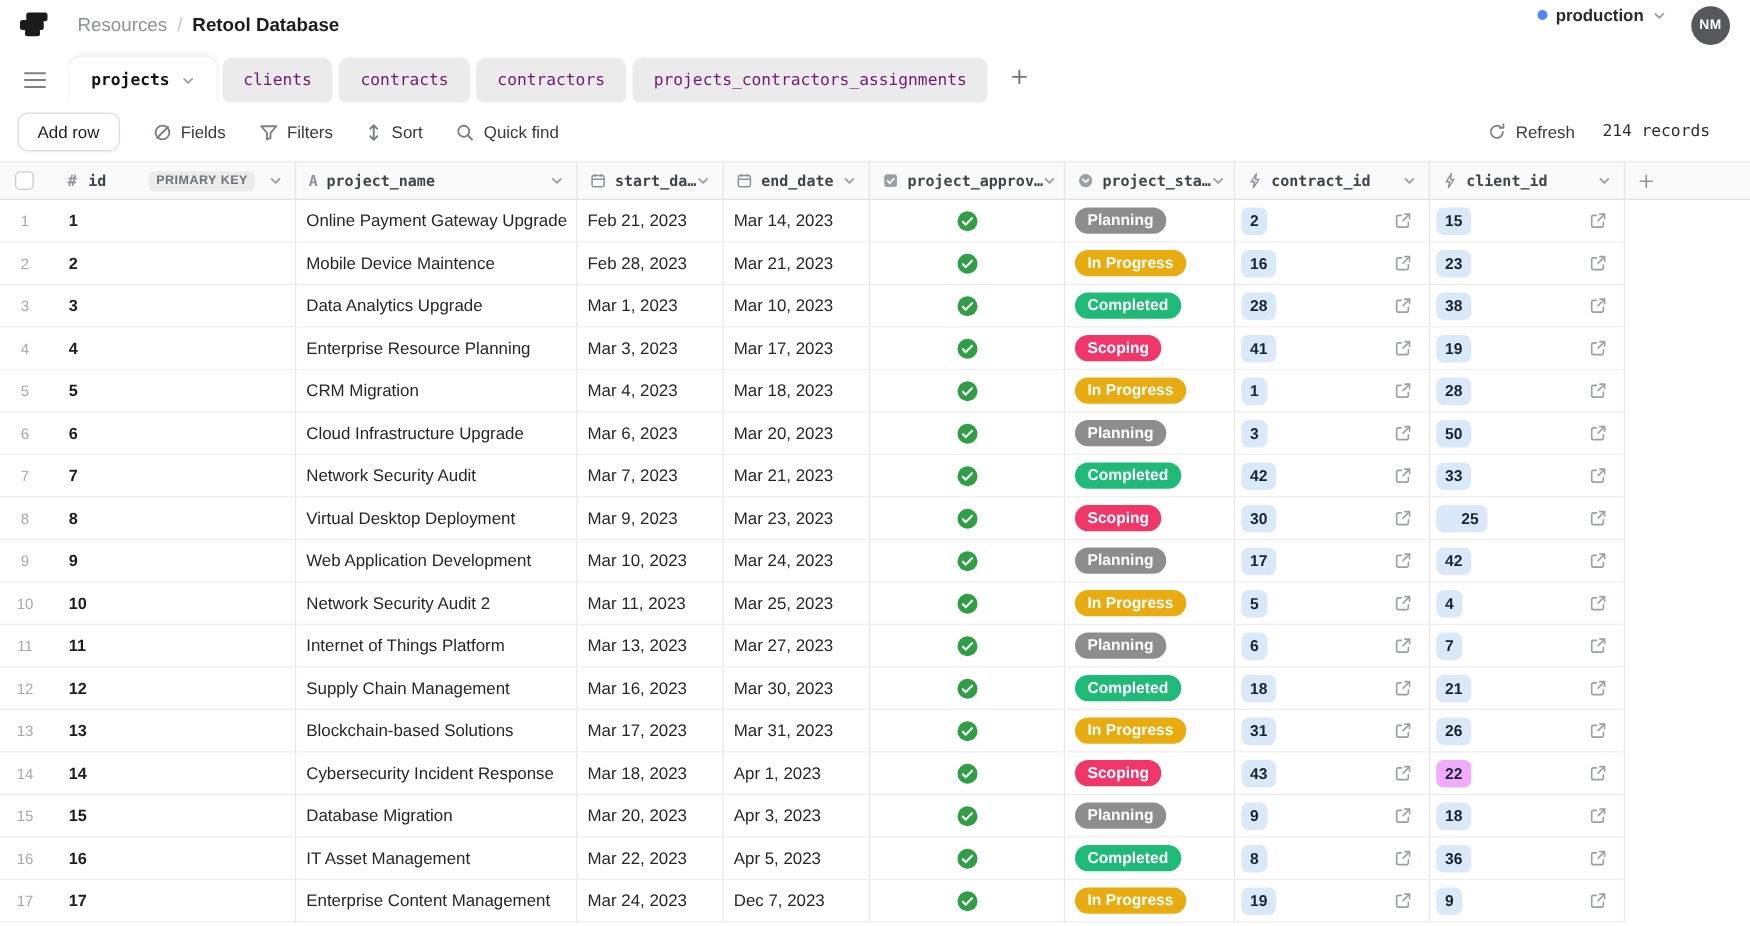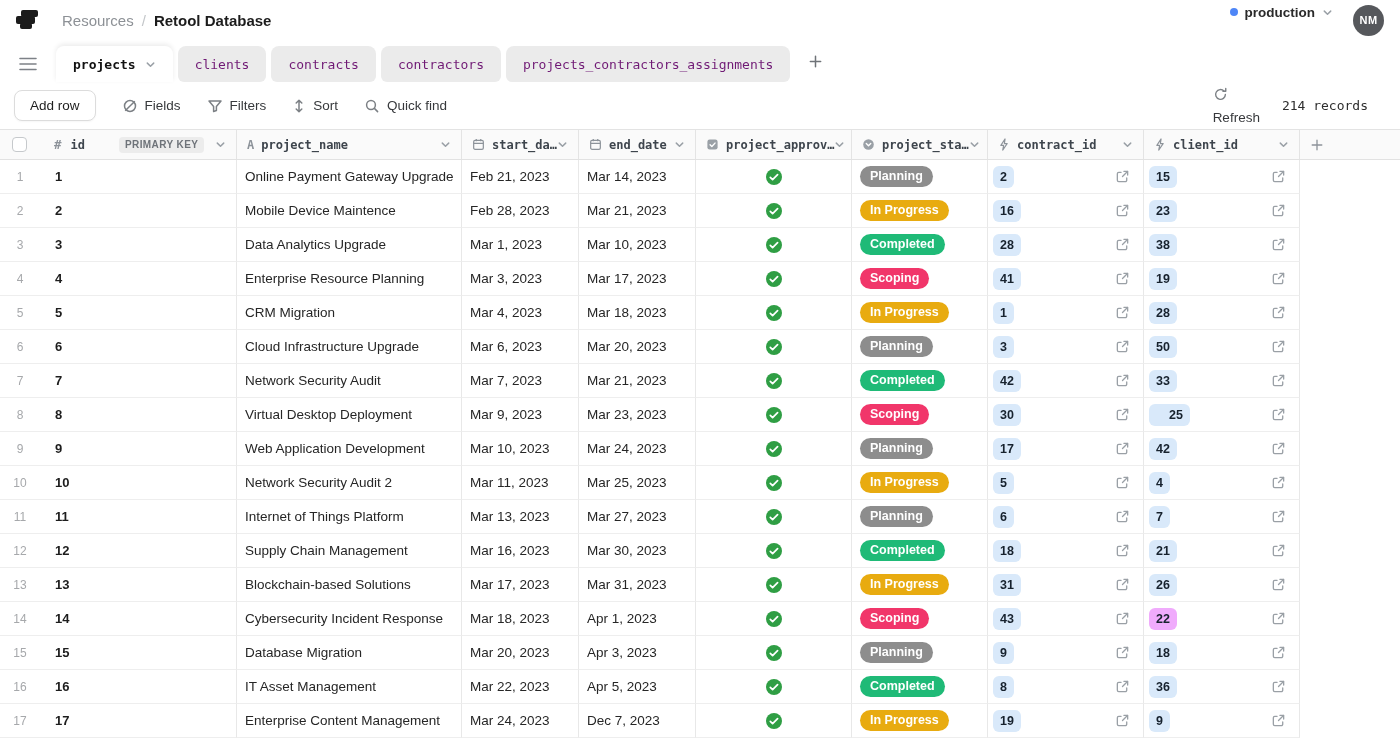--- a/index.html
+++ b/index.html
@@ -42,21 +42,21 @@
 
   
   .toolbar { height:47px; display:flex; align-items:center; padding:0 32px 0 14px; background:#fff; }
   .btn-addrow { background:#fff; border:1px solid #dcdcdc; border-radius:8px; padding:7px 15px;
     font-size:13.5px; color:#1e1e1e; cursor:pointer; box-shadow:0 1px 2px rgba(0,0,0,.04);
     font-family:"Liberation Sans", sans-serif; }
   .tools { display:flex; align-items:center; gap:26px; margin-left:26px; }
   .tool { display:flex; align-items:center; gap:7px; font-size:13.5px; color:#37393c; cursor:pointer; }
   .tool .ticon { color:#7c8085; display:flex; }
   .toolbar-right { margin-left:auto; display:flex; align-items:center; gap:22px; }
-  .refresh { display:flex; align-items:flex-start; gap:8px; font-size:13.5px; color:#37393c; cursor:pointer;flex-direction:column; }
+  .refresh { display:flex; align-items:flex-end; gap:8px; font-size:13.5px; color:#37393c; cursor:pointer; }
   .refresh .ticon { color:#7c8085; display:flex; }
   .records { font-size:13px; color:#2e2e2e; }
 
   
   .dbtable { width:1400px; border-top:1px solid #e3e3e3; }
   .thead { display:grid; grid-template-columns:237px 225px 117px 117px 156px 136px 156px 156px 100px;
     height:30px; background:#fafafa; border-bottom:1px solid #e2e2e2; }
   .th { display:flex; align-items:center; border-right:1px solid #e4e4e4; overflow:hidden; }
   .th:last-child { border-right:none; }
   .th .colname { font-family:"DejaVu Sans Mono", monospace; font-size:12px; font-weight:600;

